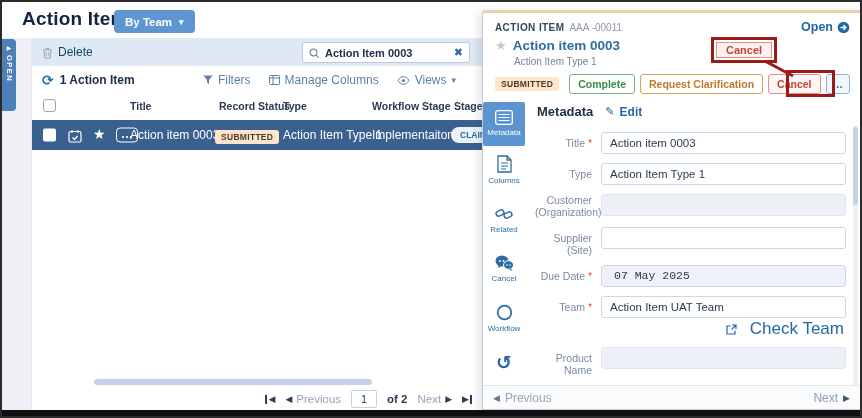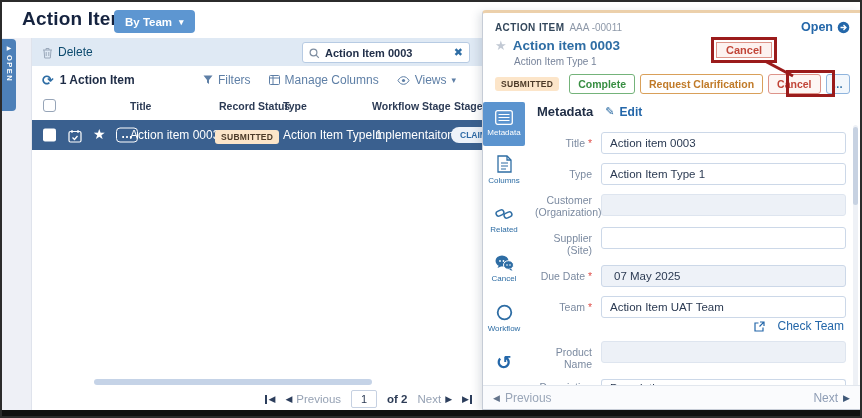--- a/index.html
+++ b/index.html
@@ -120,24 +120,24 @@
   .edit-link { display:flex; align-items:center; gap:5px; color:#2467a9; font-size:12px; font-weight:700; cursor:pointer; }
   .edit-link .pencil { color:#2e6da4; font-size:11px; }
   .form { margin-top:13px; }
   .frow { display:flex; margin-bottom:9px; }
   .flabel { width:66px; flex-shrink:0; text-align:right; font-size:10.5px; color:#7b8aa0;
             padding-right:9px; padding-top:5px; line-height:12px; }
   .req { color:#e0524d; }
   .finput { flex:1; height:22px; border:1px solid #ccd8e8; border-radius:3px; background:#fff;
             font-size:11.5px; color:#2b3a52; padding:0 8px; line-height:20px; overflow:hidden; white-space:nowrap; }
   .finput.disabled { background:#edf1f7; border-color:#dee5ef; }
-  .finput.datebg { background:#eef2f8; padding-left:12px; }
+  .finput.datebg { background:#eef2f8; padding-left:12px;font-family:Liberation Mono, monospace; }
   .finput.cut { height:15px; line-height:16px; border-bottom:none; border-radius:3px 3px 0 0; }
   .check-team-row { display:flex; justify-content:flex-end; margin:-3px 2px 8px 0; }
-  .check-team { display:flex; align-items:center; gap:13px; color:#2467a9; font-size:12px; cursor:pointer; }
+  .check-team { display:flex; align-items:center; gap:13px; color:#2467a9; font-size:17px; cursor:pointer; }
   .vscroll { position:absolute; right:2px; top:112px; width:5px; height:262px; background:#eef1f6; border-radius:3px; }
   .vscroll .thumb { position:absolute; top:2px; left:0; width:5px; height:78px; background:#c7d2e2; border-radius:3px; cursor:pointer; }
 
   .p-footer { position:absolute; left:0; right:0; bottom:0; height:24px; background:#fafbfd;
               border-top:1px solid #e2e7ee; display:flex; align-items:center; padding:0 10px; }
   .p-prev { display:flex; align-items:center; gap:5px; color:#9aa6b8; font-size:12px; cursor:pointer; }
   .p-prev .arr { color:#64748b; font-size:9px; }
   .p-next { margin-left:auto; display:flex; align-items:center; gap:5px; color:#8e9db5; font-size:12px; cursor:pointer; }
   .p-next .arr { color:#3f5878; font-size:9px; }
 

